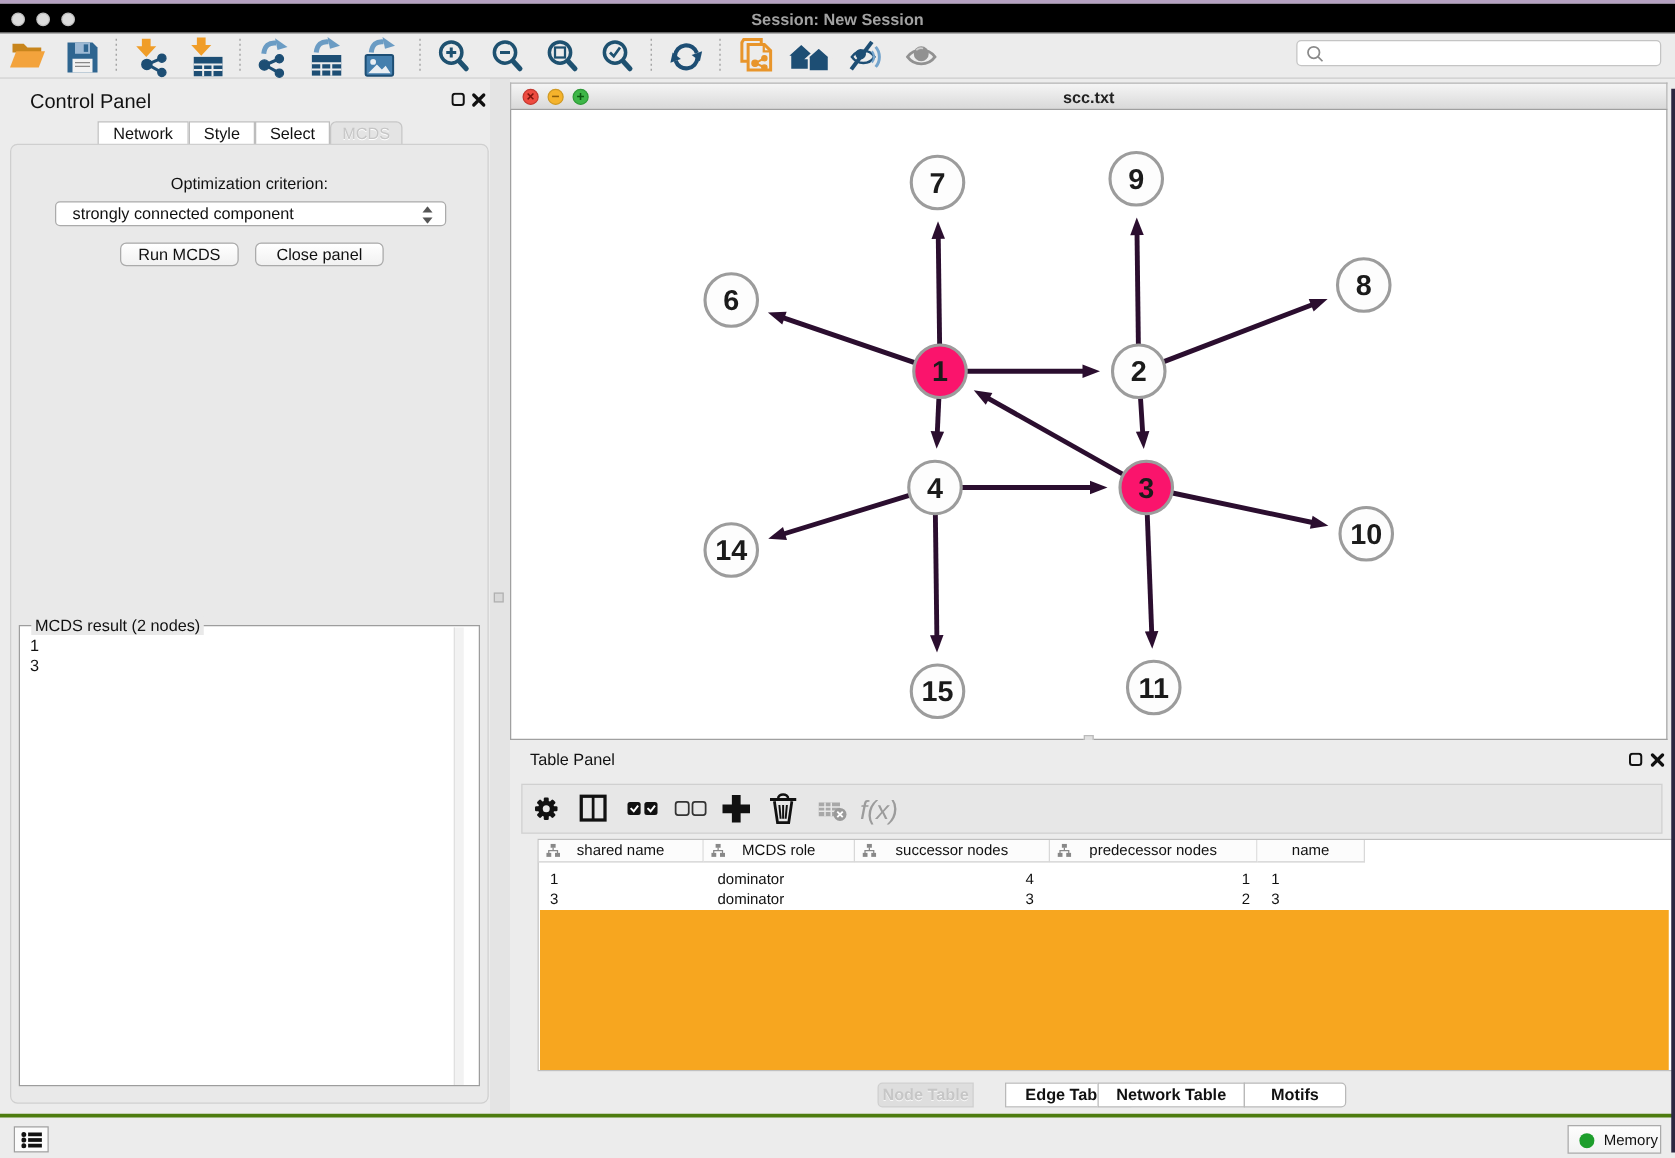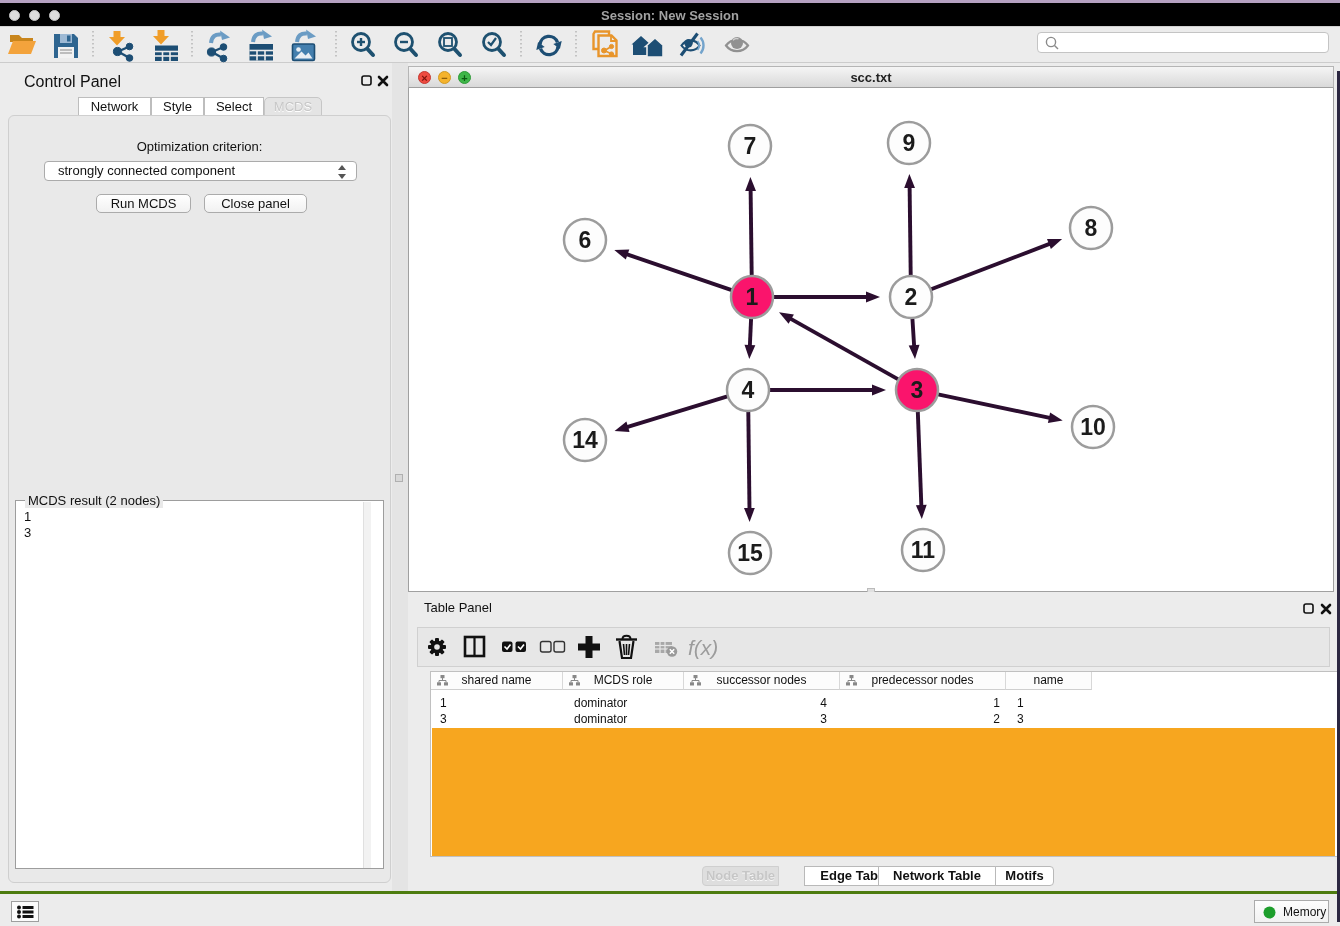--- a/index.html
+++ b/index.html
@@ -426,21 +426,21 @@
     <div class="td" style="left:586px; top:23px;">1</div>
     <div class="td" style="left:9px; top:39px;">3</div>
     <div class="td" style="left:143px; top:39px;">dominator</div>
     <div class="td" style="left:253px; top:39px; width:143px; text-align:right;">3</div>
     <div class="td" style="left:409px; top:39px; width:160px; text-align:right;">2</div>
     <div class="td" style="left:586px; top:39px;">3</div>
   </div>
   <div class="tabbtn sel" style="left:294px; top:274px; width:77px;">Node Table</div>
   <div class="tabbtn" style="left:370px; top:274px; width:101px;margin-left:26px;">Edge Table</div>
   <div class="tabbtn" style="left:470px; top:274px; width:118px;">Network Table</div>
-  <div class="tabbtn" style="left:587px; top:274px; width:59px; border-radius:0 4px 4px 0;">Motifs</div>
+  <div class="tabbtn" style="left:587px; top:274px; width:82px; border-radius:0 4px 4px 0;">Motifs</div>
 </div>
 <div class="abs" id="statusbar">
   <div id="sb-btn">
     <svg width="17" height="14" viewBox="0 0 17 14" style="position:absolute;left:5px;top:3px;">
       <g fill="#111">
         <circle cx="2" cy="2.5" r="2"></circle>
           <circle cx="2" cy="7" r="2"></circle>
           <circle cx="2" cy="11.5" r="2"></circle>
         <rect x="5.5" y="1" width="11" height="3"></rect>
           <rect x="5.5" y="5.5" width="11" height="3"></rect>

